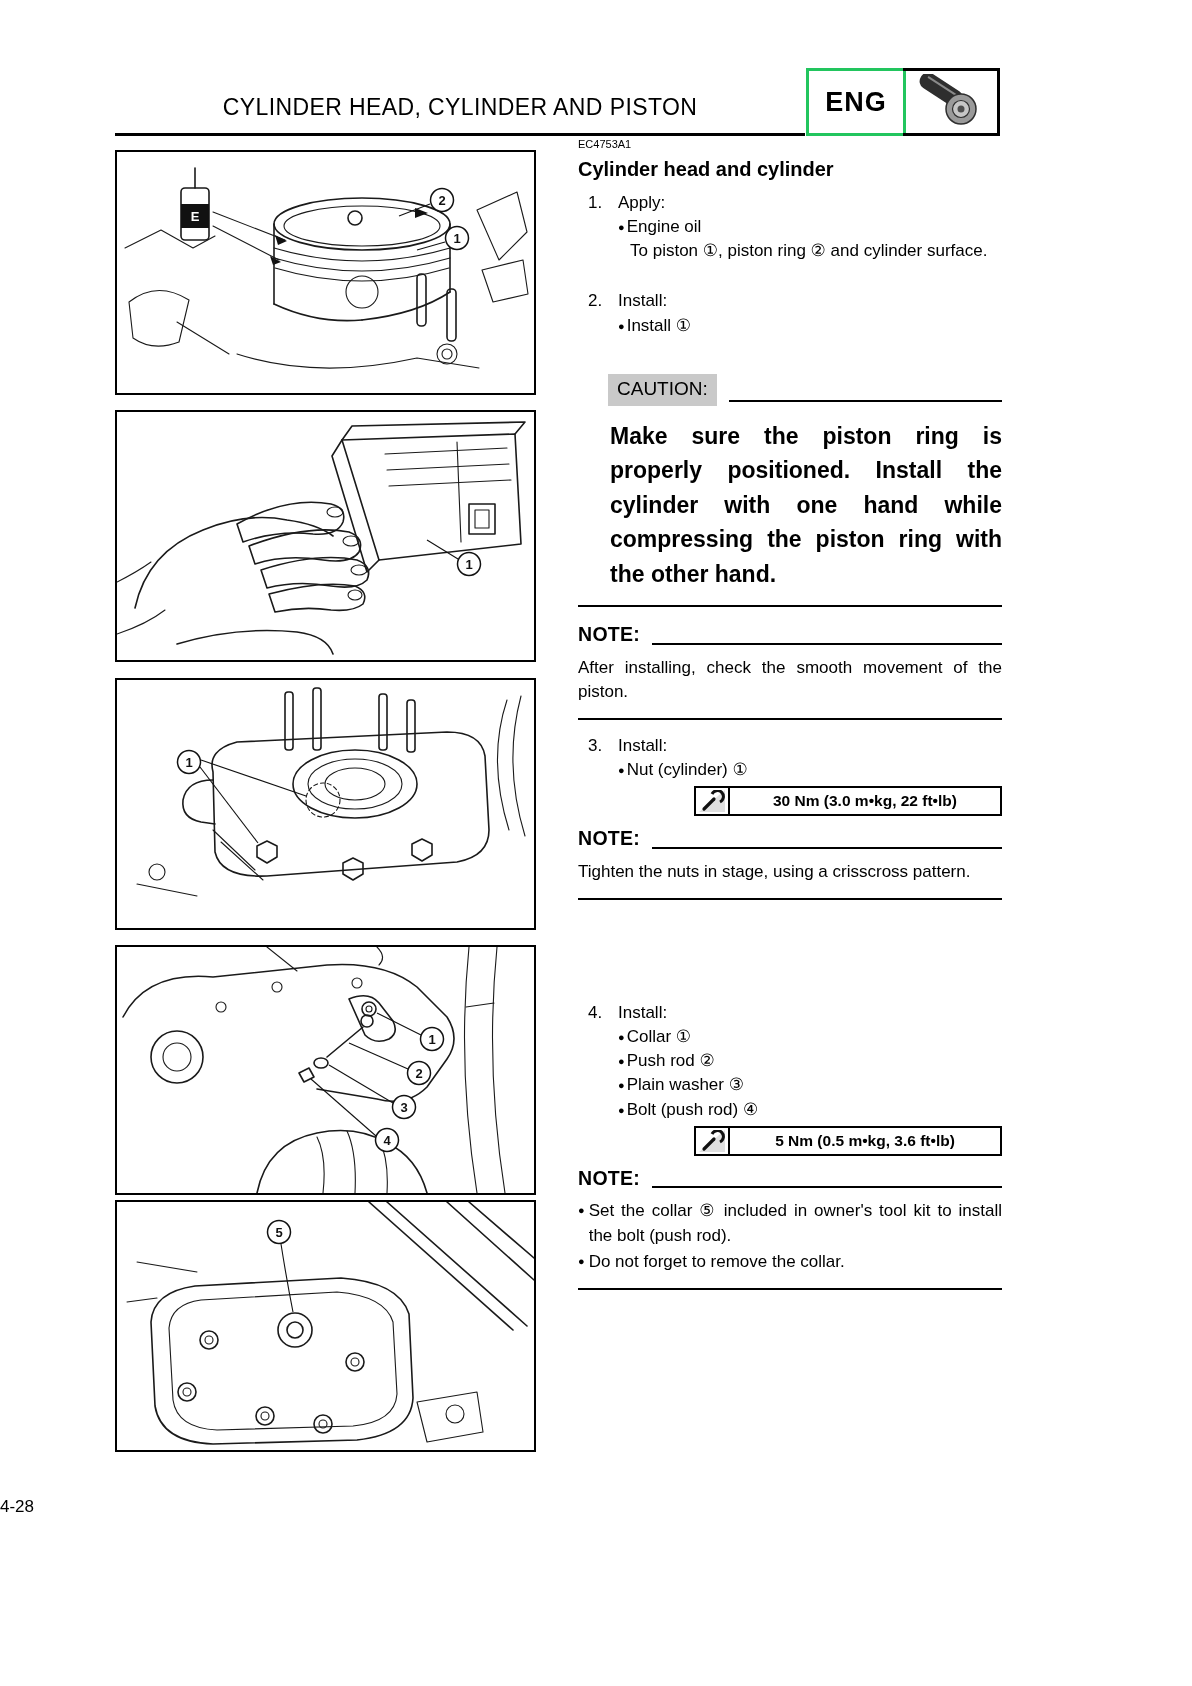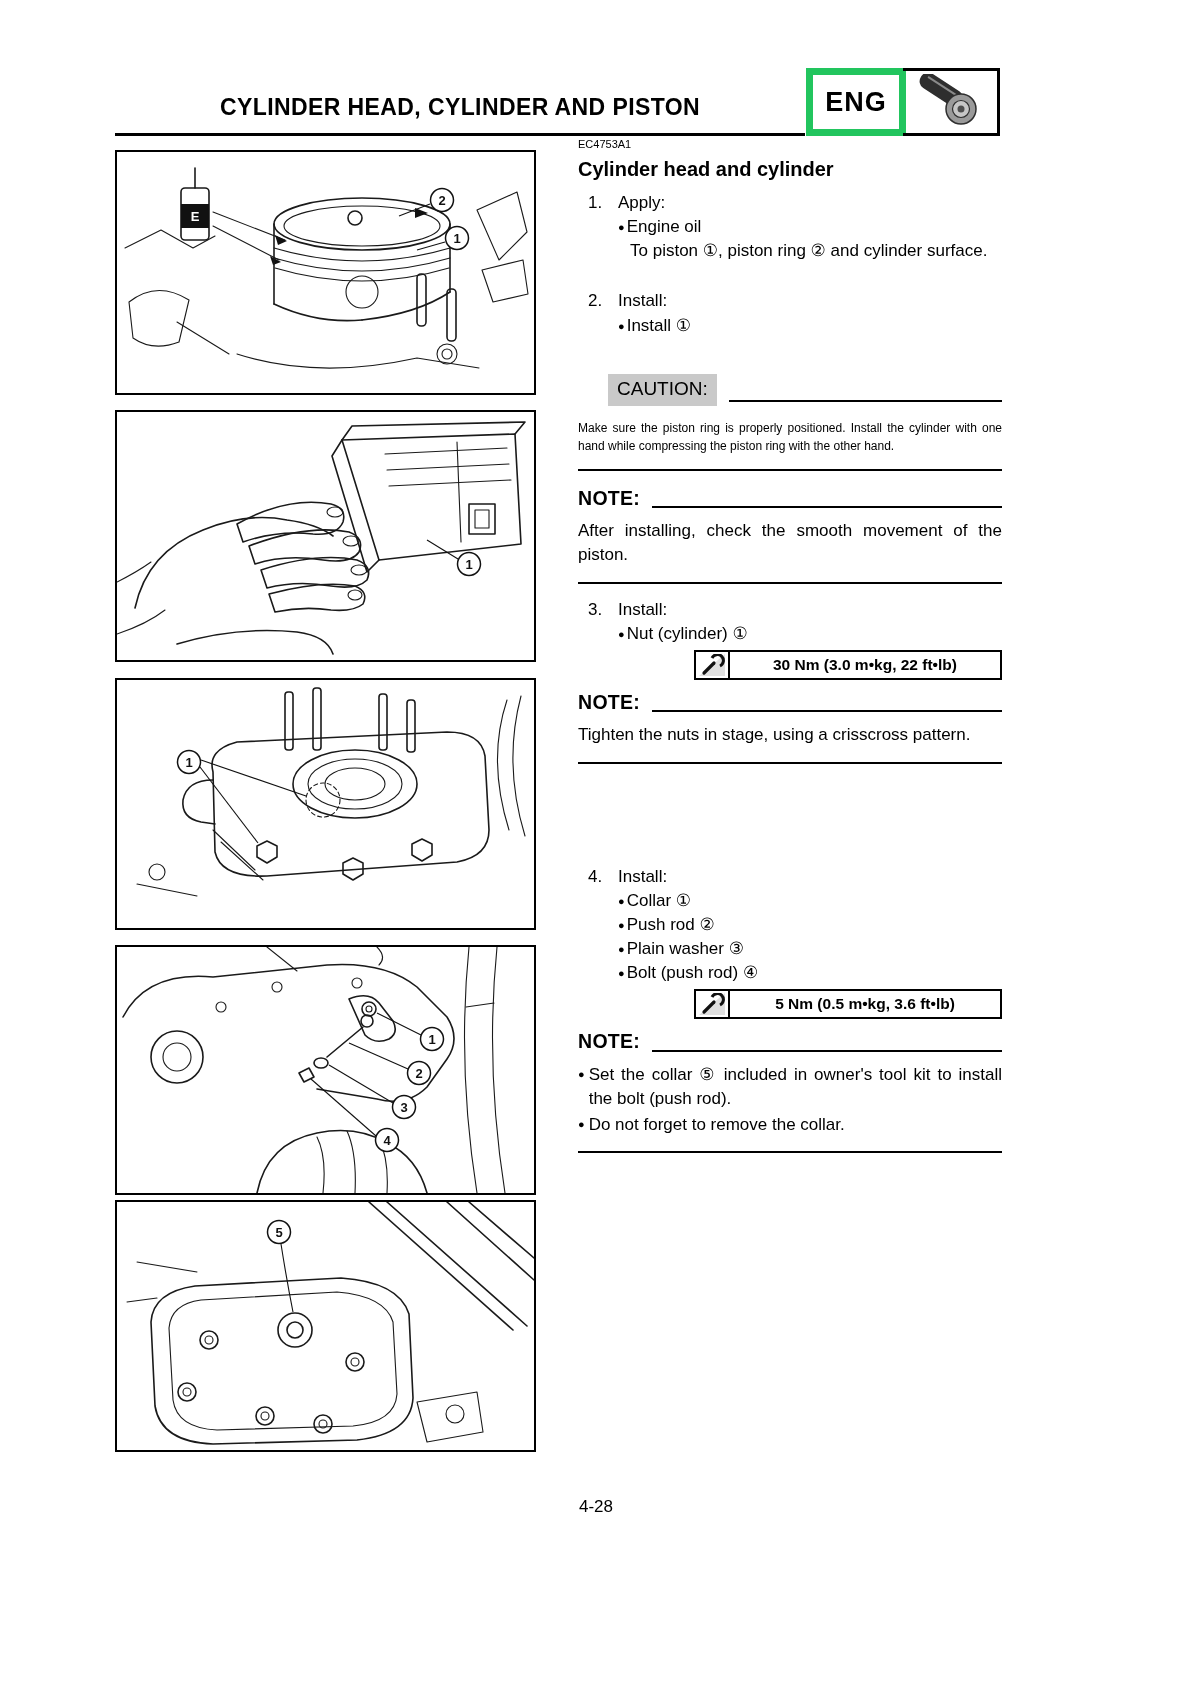--- a/index.html
+++ b/index.html
@@ -11,24 +11,24 @@
   }
   .page { position:relative; width:1192px; height:1686px; background:#fff; overflow:hidden; }
 
   
   .title-block {
     position:absolute; left:115px; top:68px; width:690px; height:68px;
     border-bottom:3px solid #000;
     display:flex; align-items:flex-end; justify-content:center;
     padding-bottom:12px;
   }
-  .title { font-size:23px; font-weight:bold; letter-spacing:0.4px; }
+  .title { font-size:23px; font-weight:normal; letter-spacing:0.4px; }
   .eng-box {
     position:absolute; left:806px; top:68px; width:100px; height:68px;
-    border:7px solid #22c55e; display:flex; align-items:center; justify-content:center;
+    border:3px solid #22c55e; display:flex; align-items:center; justify-content:center;
     font-size:27px; font-weight:bold; letter-spacing:1px;
   }
   .icon-box {
     position:absolute; left:903px; top:68px; width:97px; height:68px;
     border:3px solid #000; border-left:none;
     display:flex; align-items:center; justify-content:center;
   }
 
   
   .figures { position:absolute; left:115px; top:150px; width:421px; }
@@ -63,21 +63,21 @@
   .step-label { margin-left:6px; }
 
   .bullet-line { display:flex; align-items:baseline; padding-left:40px; }
   .bullet-line::before { content:"●"; font-size:11px; margin-right:2px; position:relative; top:-1px; }
   .detail { padding-left:52px; text-align:justify; }
 
   .caution-row { display:flex; align-items:flex-end; margin-top:36px; margin-bottom:13px; }
   .caution-label { background:#c9c9c9; font-weight:normal; font-size:19px; padding:2px 9px 3px 9px;margin-left:30px; }
   .hline-fill { flex:1; border-bottom:2px solid #000; margin-left:12px; margin-bottom:4px; }
 
-  .caution-text { font-weight:normal; font-size:12px; line-height:1.5; text-align:justify; }
+  .caution-text { font-weight:bold; font-size:23px; line-height:1.5; text-align:justify;margin-left:32px; }
 
   .rule { border-top:2px solid #000; }
   .rule-b { margin-top:14px; margin-bottom:14px; }
 
   .note-row { display:flex; align-items:flex-end; margin-bottom:7px; }
   .note-label { font-weight:bold; font-size:19.5px; letter-spacing:0.3px; }
 
   .para { text-align:justify; }
 
   .torque-box {
@@ -89,21 +89,21 @@
     display:flex; align-items:center; justify-content:center; position:relative;
   }
   .torque-text { flex:1; display:flex; align-items:center; justify-content:center; font-weight:bold; font-size:15.5px; }
 
   .nbullet { display:flex; align-items:flex-start; margin-top:2px; }
   .nbullet::before { content:"●"; font-size:11px; margin-right:4px; margin-top:4px; }
   .ntext { flex:1; text-align:justify; }
 
   .spacer84 { height:84px; }
 
-  .footer { position:absolute; top:1497px; left:0; width:100%; text-align:center; font-size:17px; }
+  .footer { position:absolute; top:1497px; left:0; width:100%; text-align:left; font-size:17px; }
 </style>
 </head>
 <body>
 
 <div class="page">
 
   <div class="title-block">
     <div class="title">CYLINDER HEAD, CYLINDER AND PISTON</div>
   </div>
   <div class="eng-box">

